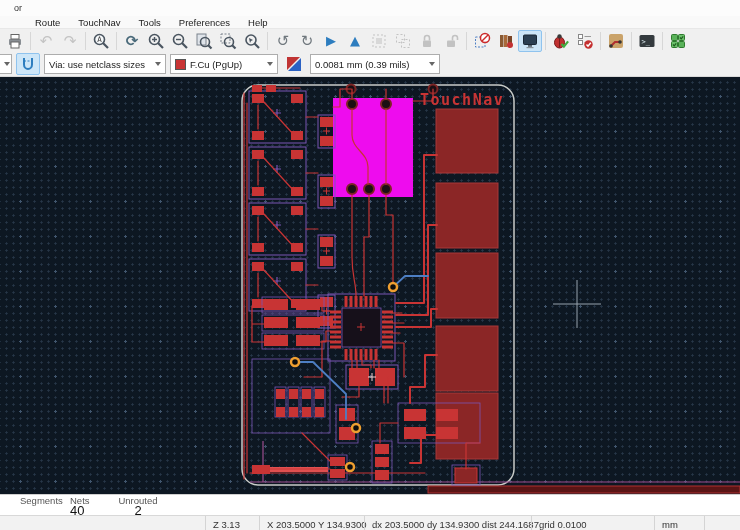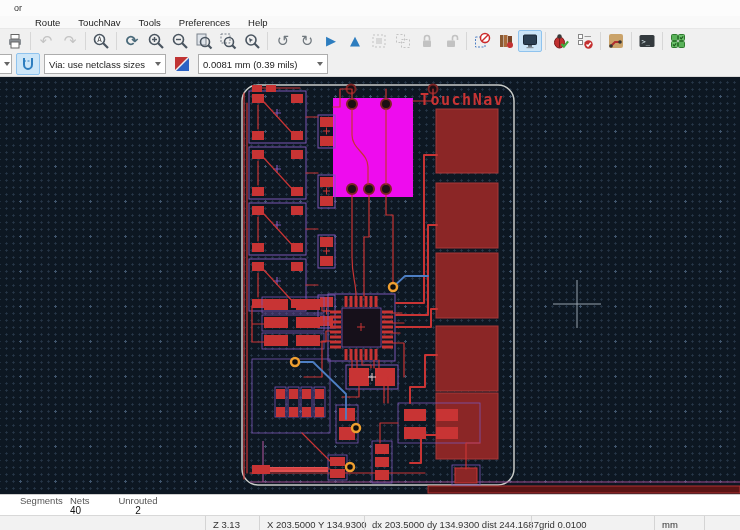--- a/index.html
+++ b/index.html
@@ -30,21 +30,21 @@
   .swatch{width:9px;height:9px;background:var(--layer-swatch,#c83434);border:1px solid #555;flex:0 0 auto;}
   .canvas{height:417px;position:relative;background-color:var(--background,#0d1722);
     background-image:
       radial-gradient(circle,var(--grid-dot-bright,#41566e) 1px,transparent 1.4px),
       radial-gradient(circle,var(--grid-dot,#273648) 0.9px,transparent 1.3px);
     background-size:35px 35px,7px 7px;background-position:3px 2px,3px 2px;}
   .canvas svg{position:absolute;left:0;top:0;}
   .panel{height:20px;background:#fff;border-top:1px solid #cfcfcf;display:flex;padding-left:20px;}
   .pcol{display:flex;flex-direction:column;justify-content:flex-start;}
   .pcol .hd{font-size:9.5px;color:#555;line-height:11px;}
-  .pcol .vl{font-size:10px;color:#111;line-height:9px;}
+  .pcol .vl{font-size:13px;color:#111;line-height:9px;}
   .pcol.c1{width:50px;} .pcol.c2{width:33px;} .pcol.c3{width:70px;text-align:center;}
   .statusbar{height:16px;background:#f2f2f2;border-top:1px solid #d8d8d8;display:flex;align-items:stretch;
              font-size:9.5px;color:#333;}
   .scell{display:flex;align-items:center;padding-left:7px;border-left:1px solid #d4d4d4;white-space:nowrap;}
   .scell.first{border-left:none;width:198px;}
   .sc-z{width:46px;} .sc-pos{width:97px;} .sc-delta{width:159px;} .sc-grid{width:115px;} .sc-units{width:42px;}
   .scell.fill{flex:1;}
   text{font-family:"DejaVu Sans Mono",monospace;}
 </style>
 </head>
@@ -237,20 +237,25 @@
       <span class="arr"></span>
     </div>
   <span class="tb sel">
     <svg width="18" height="18" viewBox="0 0 18 18">
       <path d="M5,3 V9.5 a4,4.5 0 0 0 8,0 V3" stroke="#2d7dbf" stroke-width="2" fill="none"></path>
       <line x1="5" y1="6" x2="13" y2="6" stroke="#2d7dbf" stroke-width="1.2" stroke-dasharray="2,1.5"></line>
     </svg>
   </span>
   <div class="combo" style="width:112px">
     <span class="lab">Via: use netclass sizes</span>
+    <span class="arr"></span>
+  </div>
+  <div class="combo" style="width:98px">
+    <span class="swatch"></span>
+    <span class="lab">F.Cu (PgUp)</span>
     <span class="arr"></span>
   </div>
   <span class="tb">
     <svg width="18" height="18" viewBox="0 0 18 18">
       <path d="M2,2 H15 L2,15 Z" fill="#c03434"></path>
       <path d="M16,3 V16 H3 Z" fill="#2b62c4"></path>
     </svg>
   </span>
   <div class="combo" style="width:120px">
     <span class="lab">0.0081 mm (0.39 mils)</span>

